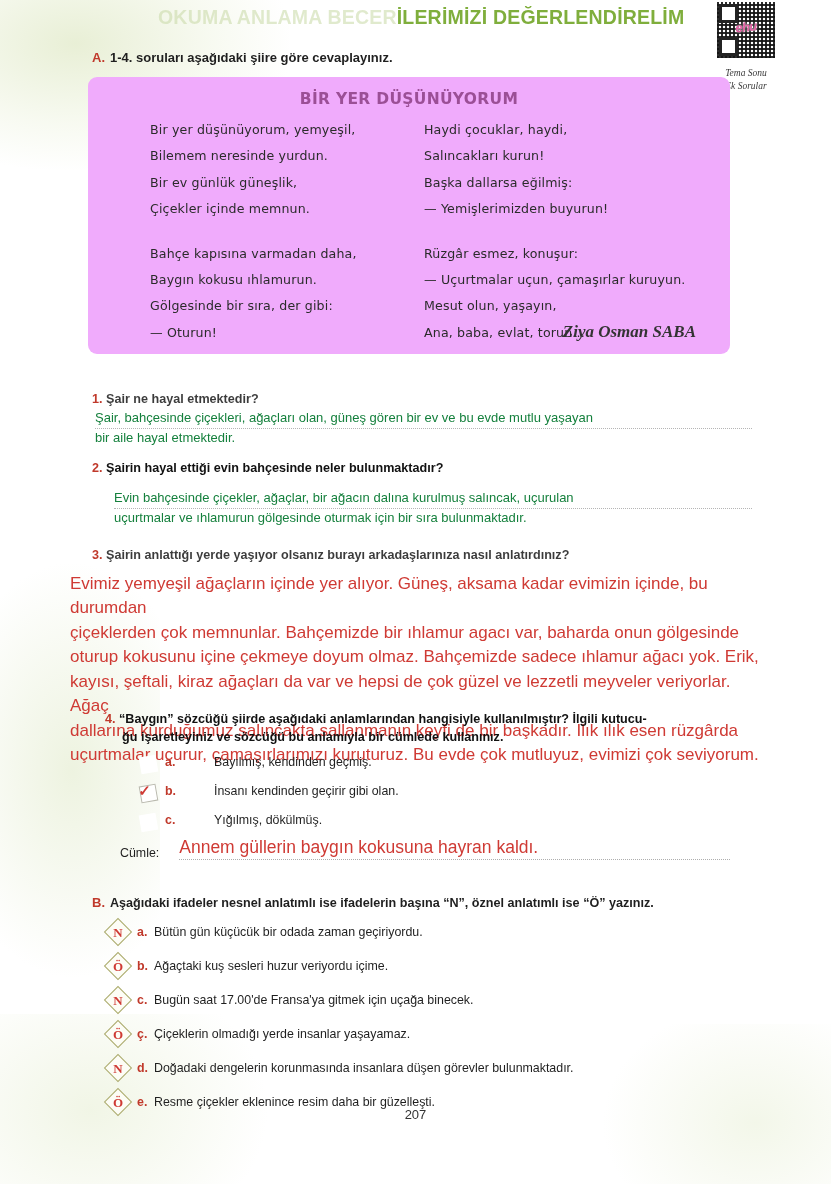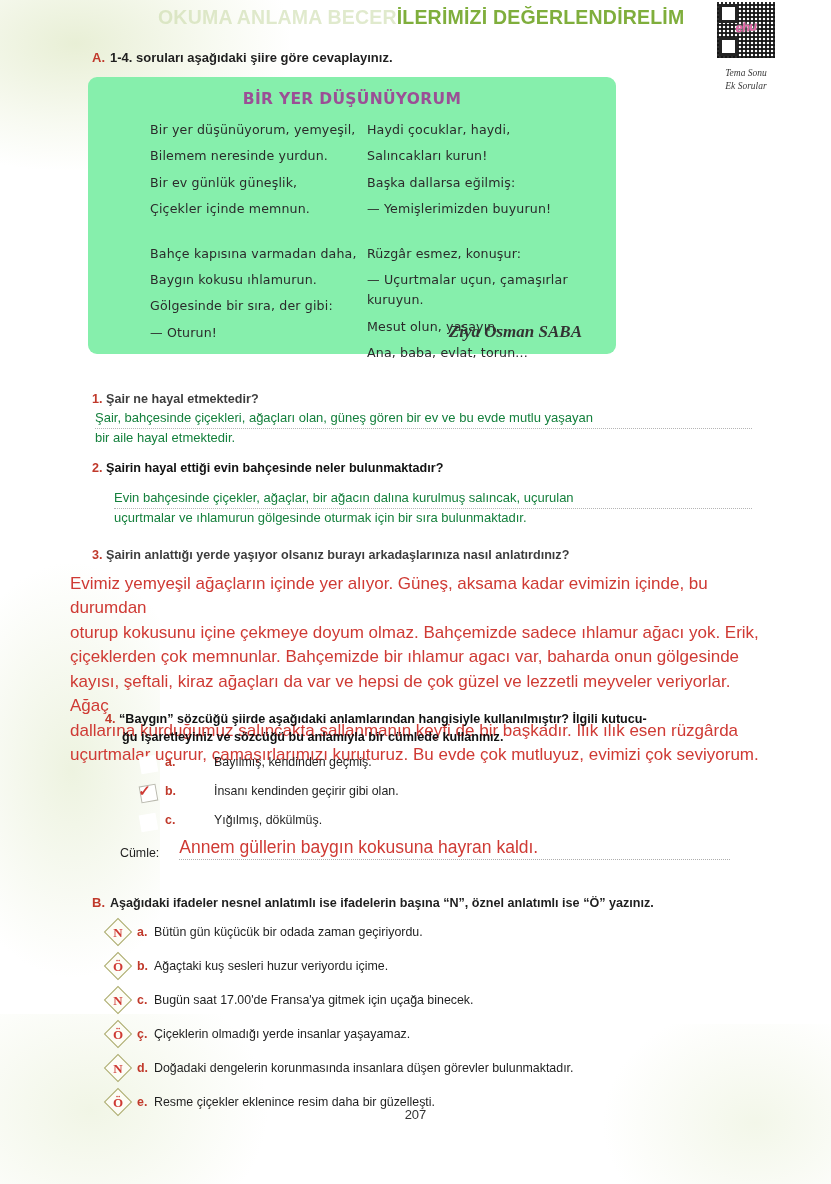--- a/index.html
+++ b/index.html
@@ -87,22 +87,22 @@
   .sec-letter{
     color:#c0392b;font-weight:bold;font-size:13px;display:inline-block;width:18px;
   }
   .secA-text{
     font-size:13px;font-weight:bold;color:#1f1f1f;
     display:inline-block;
   }
 
   
   .poem-card{
-    position:absolute;left:88px;top:77px;width:528px;height:277px;
-    background:#86efac;border-radius:9px;
+    position:absolute;left:88px;top:77px;width:642px;height:277px;
+    background:#f0abfc;border-radius:9px;
   }
   .poem-title{
     text-align:center;margin-top:13px;
     font-size:15.5px;font-weight:bold;color:#9b4f96;letter-spacing:.3px;
     font-family:"DejaVu Sans", sans-serif;
   }
   .poem-cols{
     display:flex;margin-top:12px;padding:0 32px 0 62px;
   }
   .poem-col{width:50%;}
@@ -266,22 +266,22 @@
   </div>
 
   <div class="q" style="left:92px;top:548px;width:680px;">
     <div class="q-head">
       <span class="q-num">3.</span>
       <span class="blur">Şairin anlattığı yerde yaşıyor olsanız burayı arkadaşlarınıza nasıl anlatırdınız?</span>
     </div>
   </div>
   <div class="ans-big" style="position:absolute;left:70px;top:572px;width:700px;">
     <div>Evimiz yemyeşil ağaçların içinde yer alıyor. Güneş, aksama kadar evimizin içinde, bu durumdan</div>
+    <div>çiçeklerden çok memnunlar. Bahçemizde bir ıhlamur agacı var, baharda onun gölgesinde</div>
     <div>oturup kokusunu içine çekmeye doyum olmaz. Bahçemizde sadece ıhlamur ağacı yok. Erik,</div>
-    <div>çiçeklerden çok memnunlar. Bahçemizde bir ıhlamur agacı var, baharda onun gölgesinde</div>
     <div>kayısı, şeftali, kiraz ağaçları da var ve hepsi de çok güzel ve lezzetli meyveler veriyorlar. Ağaç</div>
     <div>dallarına kurduğumuz salıncakta sallanmanın keyfi de bir başkadır. Ilık ılık esen rüzgârda</div>
     <div>uçurtmalar uçurur, çamaşırlarımızı kuruturuz. Bu evde çok mutluyuz, evimizi çok seviyorum.</div>
   </div>
 
   <div class="q" style="left:105px;top:712px;width:660px;">
     <div class="q-head">
       <span class="q-num">4.</span>
       <span>“Baygın” sözcüğü şiirde aşağıdaki anlamlarından hangisiyle kullanılmıştır? İlgili kutucu-</span>
     </div>

